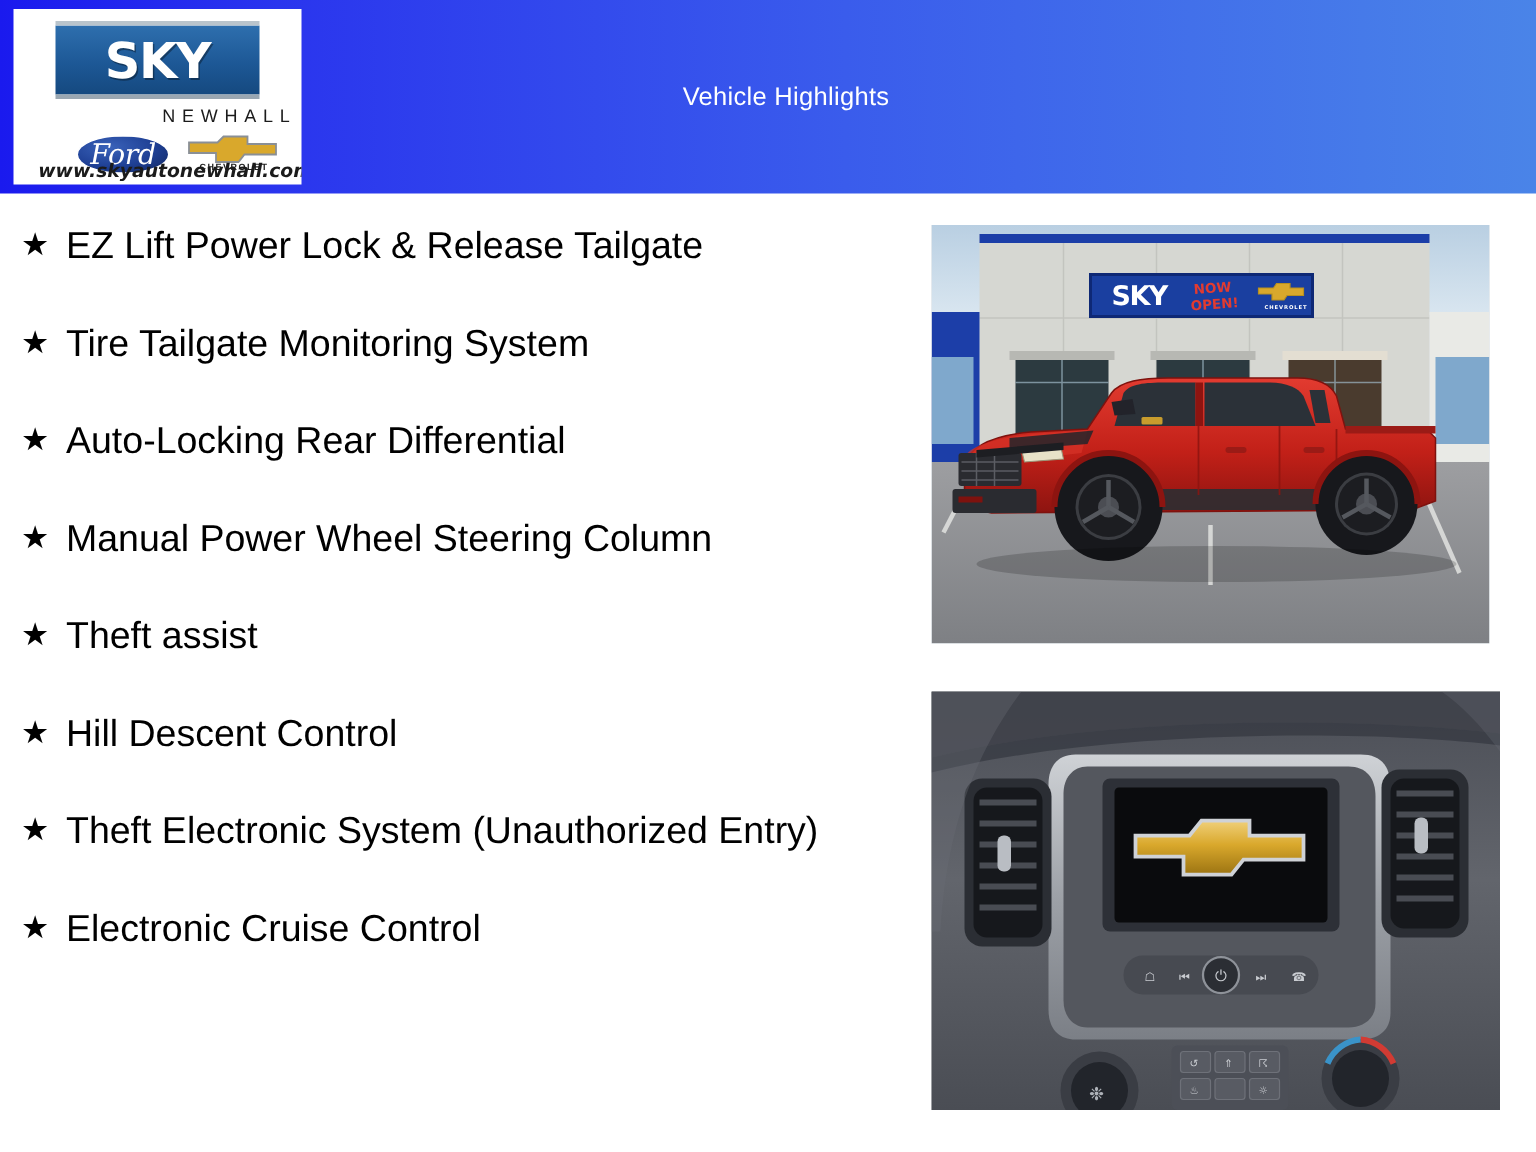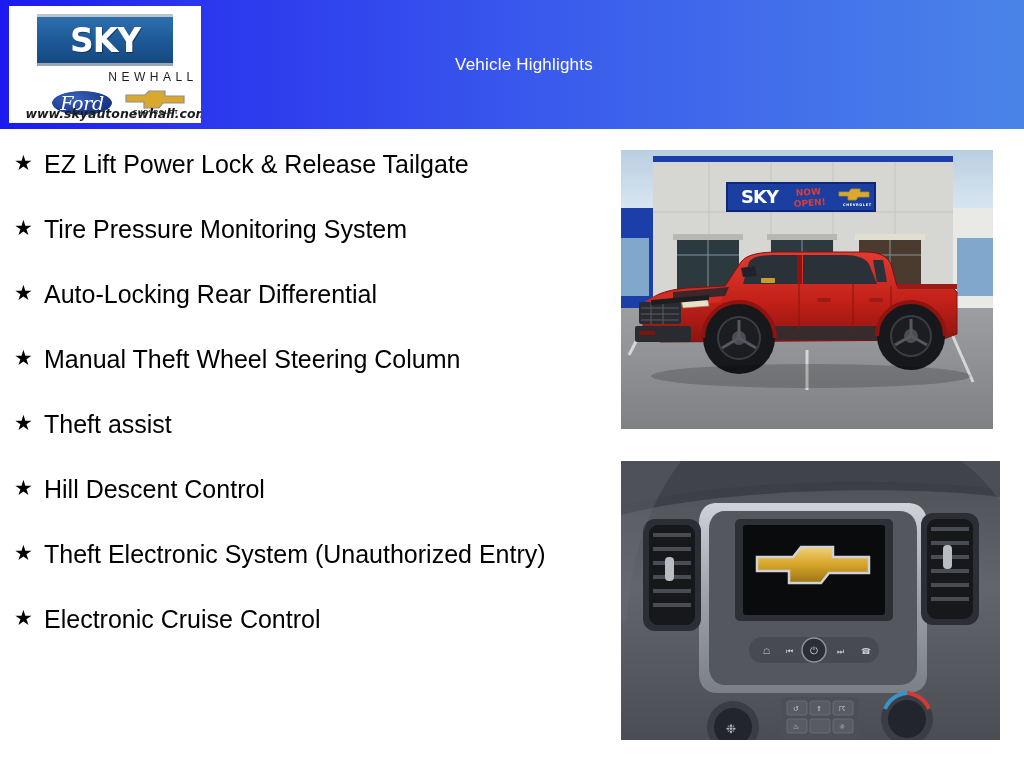--- a/index.html
+++ b/index.html
@@ -247,31 +247,31 @@
 
   <div class="bullets">
 
     <div class="bullet-row">
       <div class="bullet-star">★</div>
       <div class="bullet-text">EZ Lift Power Lock &amp; Release Tailgate</div>
     </div>
 
     <div class="bullet-row">
       <div class="bullet-star">★</div>
-      <div class="bullet-text">Tire Pressure Monitoring System</div>
+      <div class="bullet-text">Tire Tailgate Monitoring System</div>
     </div>
 
     <div class="bullet-row">
       <div class="bullet-star">★</div>
       <div class="bullet-text">Auto-Locking Rear Differential</div>
     </div>
 
     <div class="bullet-row">
       <div class="bullet-star">★</div>
-      <div class="bullet-text">Manual Theft Wheel Steering Column</div>
+      <div class="bullet-text">Manual Power Wheel Steering Column</div>
     </div>
 
     <div class="bullet-row">
       <div class="bullet-star">★</div>
       <div class="bullet-text">Theft assist</div>
     </div>
 
     <div class="bullet-row">
       <div class="bullet-star">★</div>
       <div class="bullet-text">Hill Descent Control</div>

